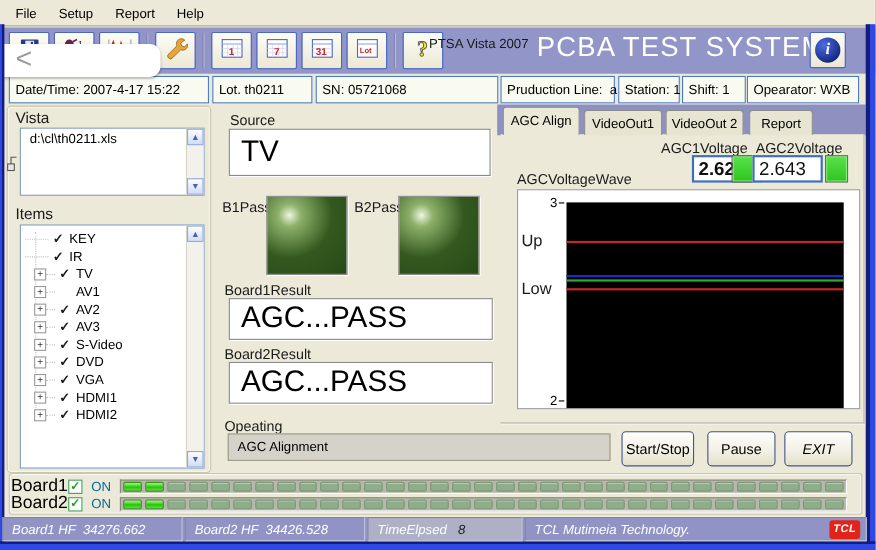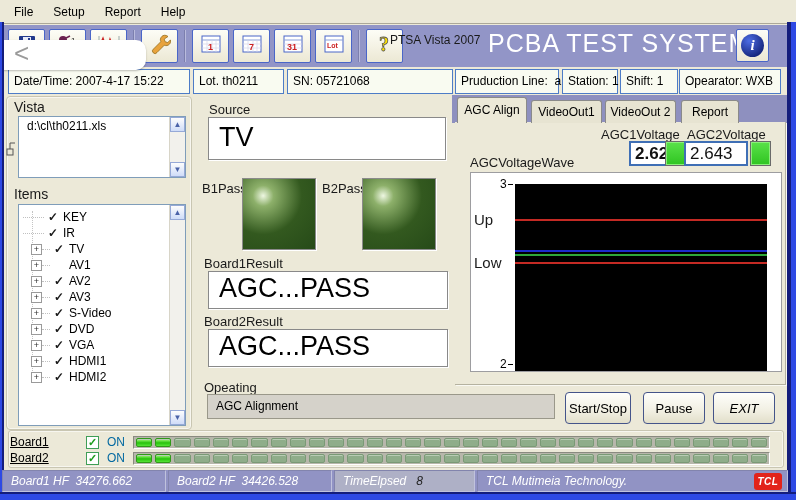--- a/index.html
+++ b/index.html
@@ -70,21 +70,21 @@
   .plot { position:absolute; left:44px; top:11px; width:252px; height:187px; background:#000; }
   .chline { position:absolute; left:0; width:100%; height:2px; }
   .chann { position:absolute; left:3px; font-size:15px; color:#1a1a1a; }
   .ytick { position:absolute; font-size:12px; color:#000; }
   .tickmark { position:absolute; width:5px; height:1px; background:#000; }
   .xpbtn { position:absolute; top:392px; height:32px; background:linear-gradient(180deg,#fefefb,#f1efe2 60%,#e2dfca); border:1px solid #44548a; border-radius:4px; font-size:13px; color:#000; text-align:center; font-family:"Liberation Sans",sans-serif; }
 
   
   .boardsgroup { position:absolute; left:8px; top:430px; width:776px; height:38px; border:1px solid #c9c6b2; border-radius:3px; box-shadow:inset 0 0 0 1px rgba(255,255,255,.6); }
   .brow { position:absolute; left:10px; width:760px; height:16px; display:flex; align-items:center; }
-  .brow .blabel { width:76px; font-size:12px; color:#000;text-decoration:underline; }
+  .brow .blabel { width:52px; font-size:16px; color:#000; }
   .cbx { width:13px; height:13px; background:#fff; border:1px solid #3f9e57; font-size:11px; line-height:11px; text-align:center; color:#1f9e1f; font-weight:bold; margin-right:8px; flex:none;}
   .onlbl { width:26px; font-size:12px; color:#0369a1; }
   .ledtrack { flex:1; height:13px; background:#b7b7ab; border-top:1px solid #8a8a80; border-left:1px solid #8a8a80; border-bottom:1px solid #fff; border-right:1px solid #fff; display:flex; gap:3px; padding:1px 2px; }
   .seg { flex:1; border-radius:2px; background:#8fad8a; border:1px solid #7a9a76; box-shadow:inset 0 1px 0 #b8ccb4; }
   .seg.lit { background:linear-gradient(#aaff80,#27c20c 55%,#57e437); border:1px solid #2f9a18; }
 
   
   .statusbar { position:absolute; left:2px; top:470px; width:786px; height:22px; background:#9193c4; z-index:42;font-style:italic; }
   .ssec { position:absolute; top:0; height:22px; border:1px solid; border-color:#8284ad #c0c2dd #c0c2dd #8284ad; color:#fff; font-size:12px; line-height:20px; padding-left:8px; white-space:pre; }
   .s1{left:0;width:164px;} .s2{left:166px;width:164px;} .s3{left:332px;width:141px; background:#aeb0c6;} .s4{left:475px;width:311px;}

